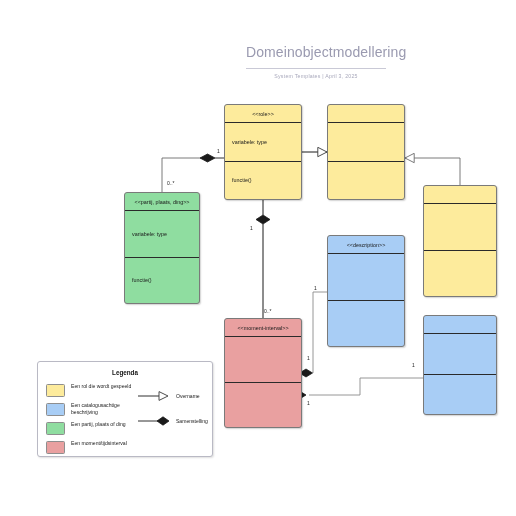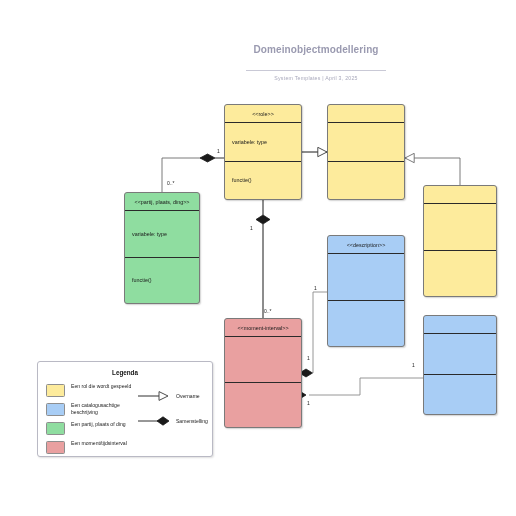--- a/index.html
+++ b/index.html
@@ -24,25 +24,25 @@
 
   
   .title-block {
     position: absolute;
     left: 246px;
     top: 44px;
     width: 140px;
     text-align: center;
   }
   .doc-title {
-    font-size: 10px;
-    font-weight: bold;
+    font-size: 14px;
+    font-weight: normal;
     color: #9a9ab0;
     letter-spacing: 0.1px;
-    padding-bottom: 15px;
+    padding-bottom: 8px;
     border-bottom: 1px solid #c9c9d6;
     white-space: nowrap;
   }
   .doc-subtitle {
     margin-top: 4px;
     font-size: 5.2px;
     color: #a8a8bb;
     letter-spacing: 0.25px;
     white-space: nowrap;
   }

